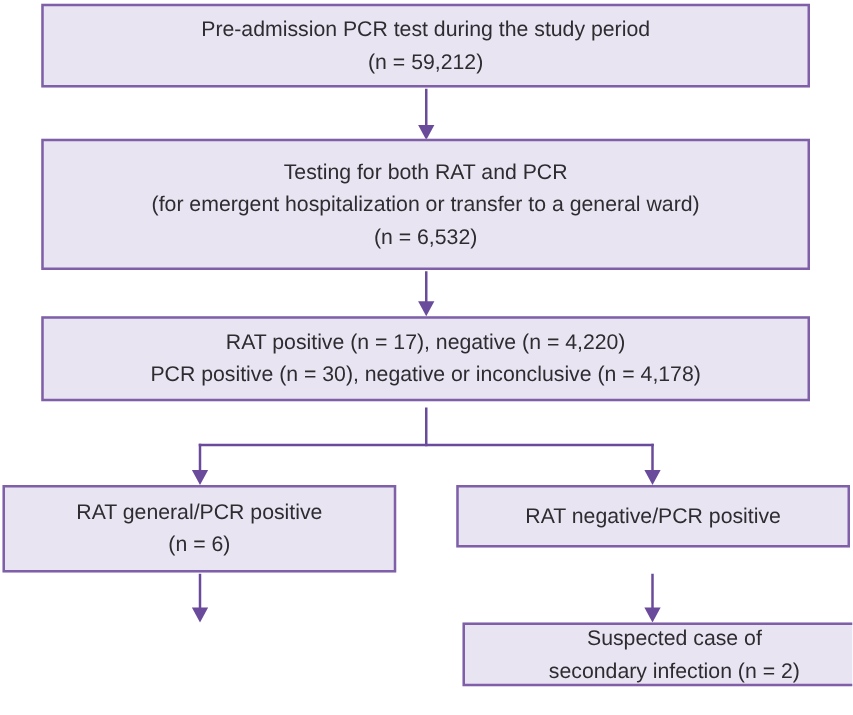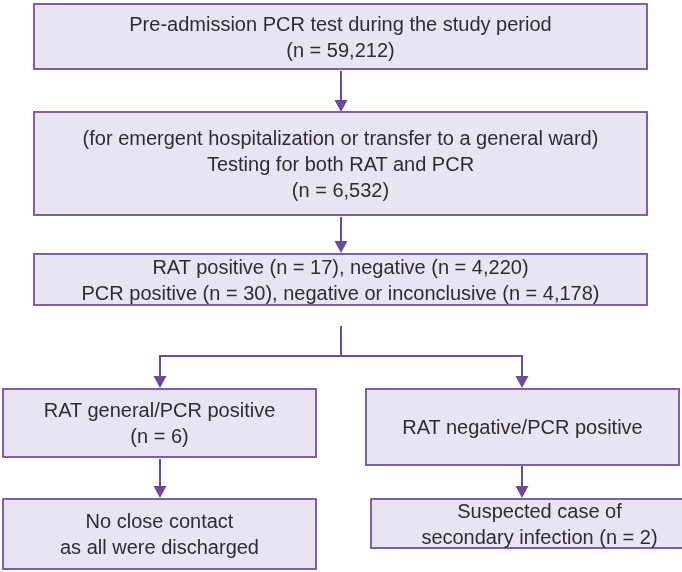--- a/index.html
+++ b/index.html
@@ -35,28 +35,28 @@
   }
   .node {
     position: absolute;
     background: var(--box-fill);
     border: 2px solid var(--box-border);
     display: flex;
     flex-direction: column;
     justify-content: center;
     align-items: center;
     text-align: center;
-    font-size: 20px;
+    font-size: 17px;
     line-height: 26px;
   }
   .node-1 { left: 33px;  top: 3px;   width: 615px; height: 67px;  }
   .node-2 { left: 33px;  top: 111px; width: 615px; height: 105px; }
-  .node-3 { left: 33px;  top: 253px; width: 615px; height: 53px;  }
+  .node-3 { left: 33px;  top: 253px; width: 615px; height: 68px;  }
   .node-4l { left: 2px;   top: 388px; width: 315px; height: 70px; }
-  .node-4r { left: 365px; top: 388px; width: 315px; height: 78px; }
+  .node-4r { left: 365px; top: 388px; width: 315px; height: 50px; }
   .node-5l { left: 2px;   top: 498px; width: 315px; height: 72px; }
   .node-5r { left: 370px; top: 498px; width: 315px; height: 51px; padding-left: 24px; }
 </style>
 </head>
 <body>
 
 <div class="canvas">
 
   <svg class="connectors" viewBox="0 0 682 572">
     <g>
@@ -84,42 +84,38 @@
       <polygon points="515.5,486 528.5,486 522,498"></polygon>
     </g>
   </svg>
 
   <div class="node node-1">
     <div>Pre-admission PCR test during the study period</div>
     <div>(n = 59,212)</div>
   </div>
 
   <div class="node node-2">
+    <div>Testing for both RAT and PCR</div>
     <div>(for emergent hospitalization or transfer to a general ward)</div>
-    <div>Testing for both RAT and PCR</div>
     <div>(n = 6,532)</div>
   </div>
 
   <div class="node node-3">
     <div>RAT positive (n = 17), negative (n = 4,220)</div>
     <div>PCR positive (n = 30), negative or inconclusive (n = 4,178)</div>
   </div>
 
   <div class="node node-4l">
     <div>RAT general/PCR positive</div>
     <div>(n = 6)</div>
   </div>
 
   <div class="node node-4r">
     <div>RAT negative/PCR positive</div>
   </div>
 
-  <div class="node node-5l">
-    <div>No close contact</div>
-    <div>as all were discharged</div>
-  </div>
 
   <div class="node node-5r">
     <div>Suspected case of</div>
     <div>secondary infection (n = 2)</div>
   </div>
 
 </div>
 
 </body></html>

